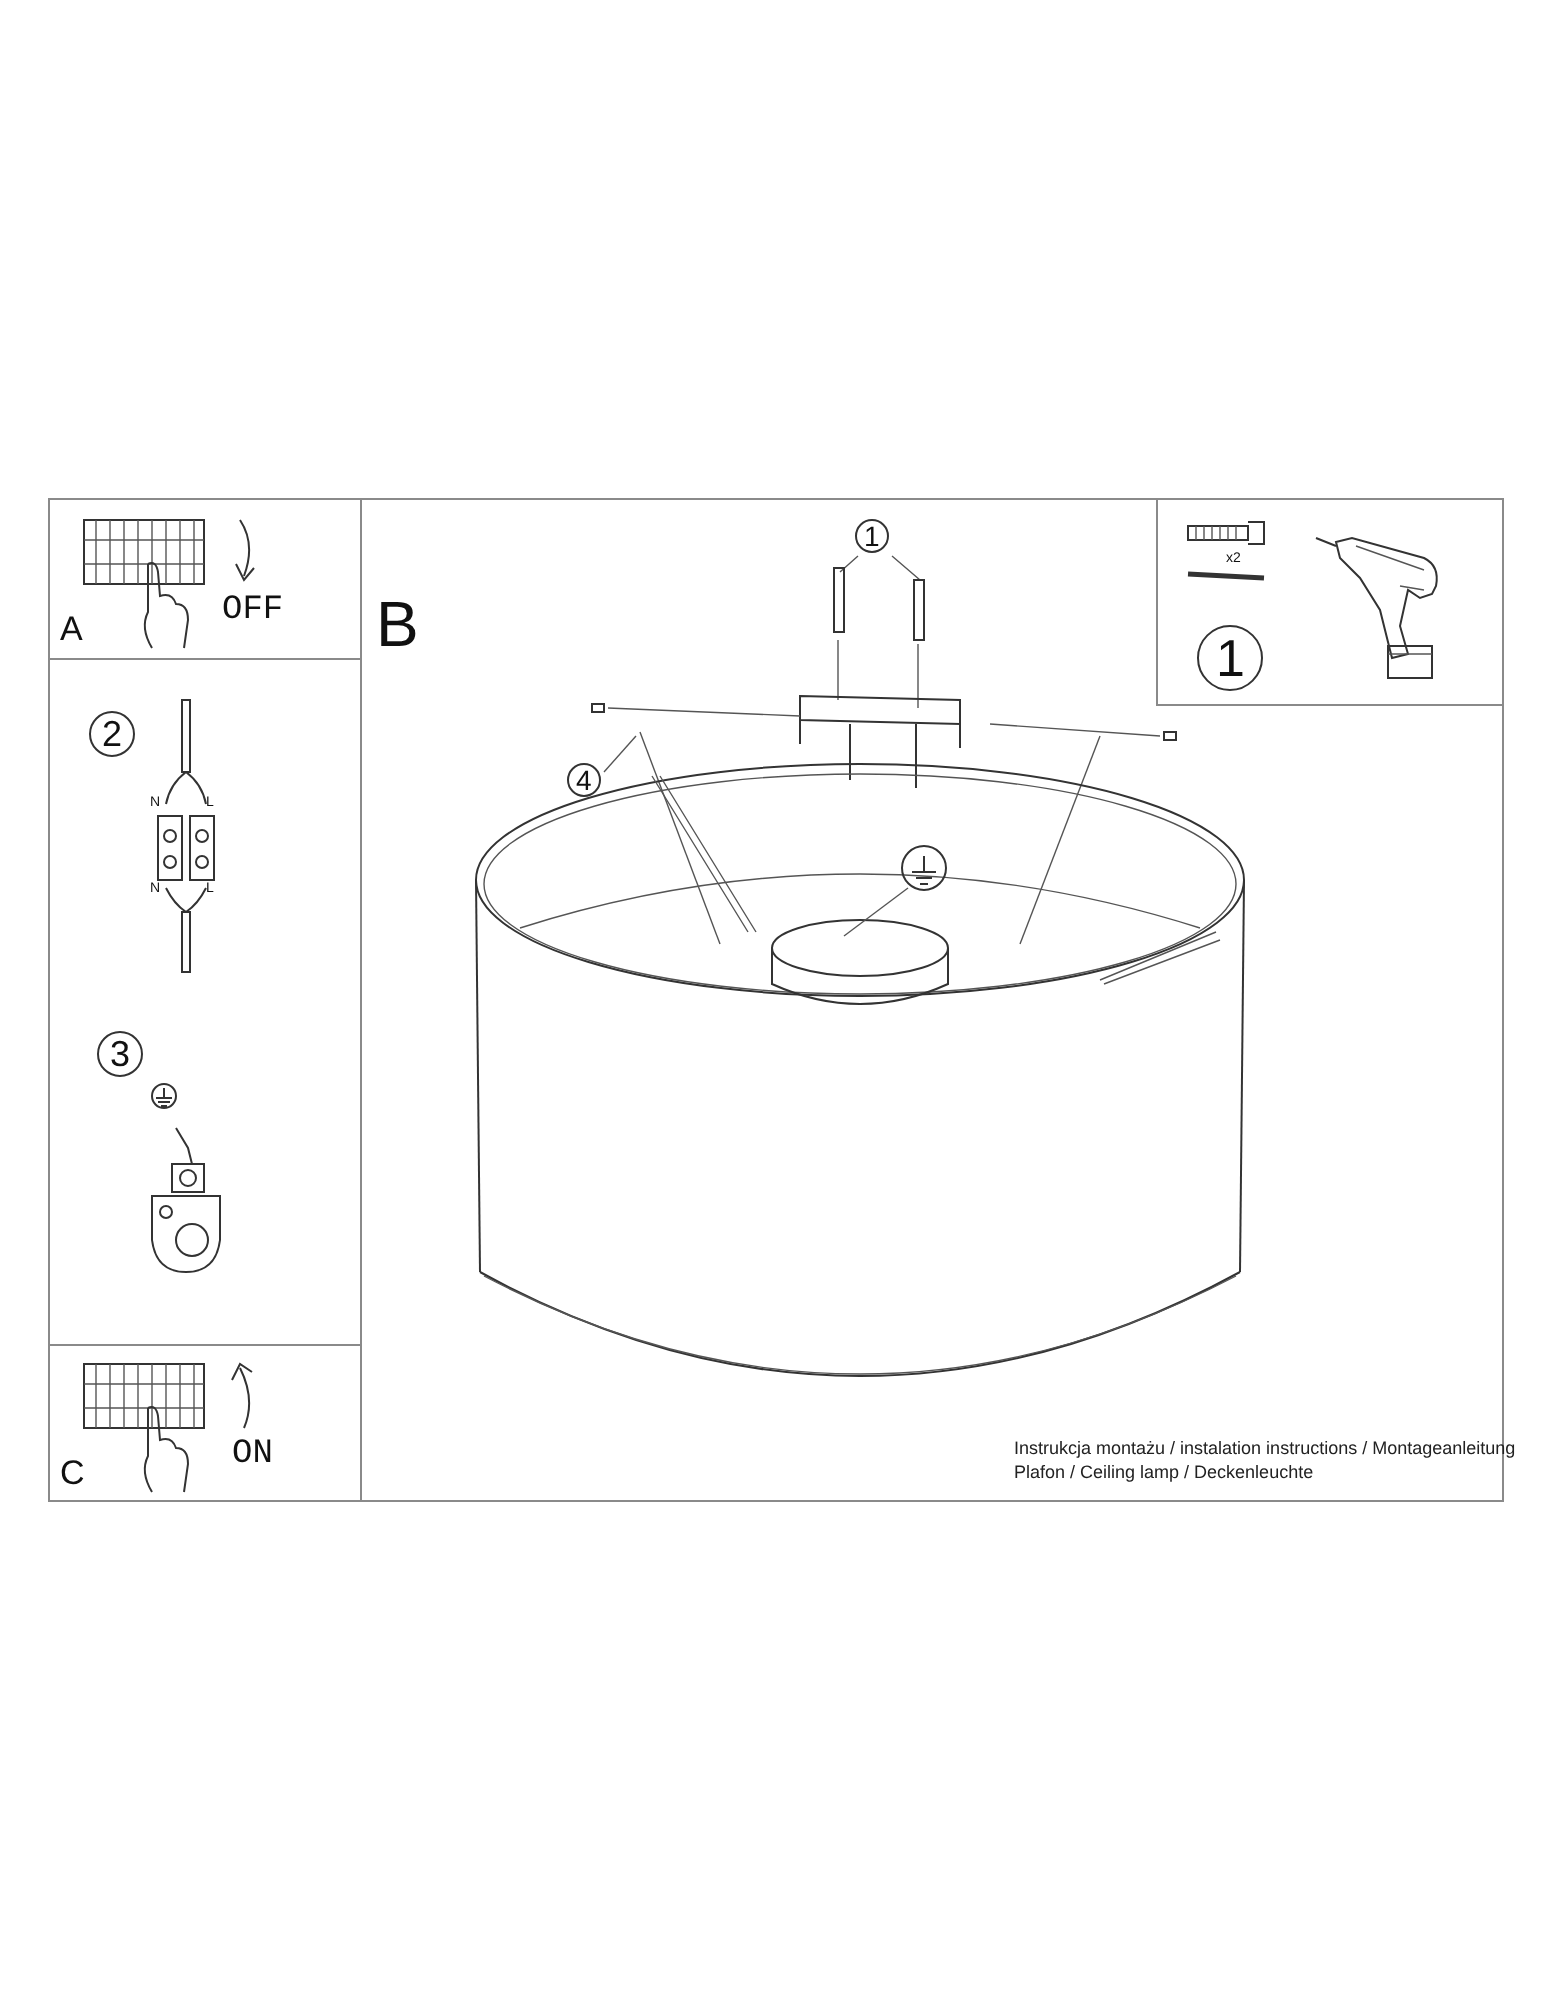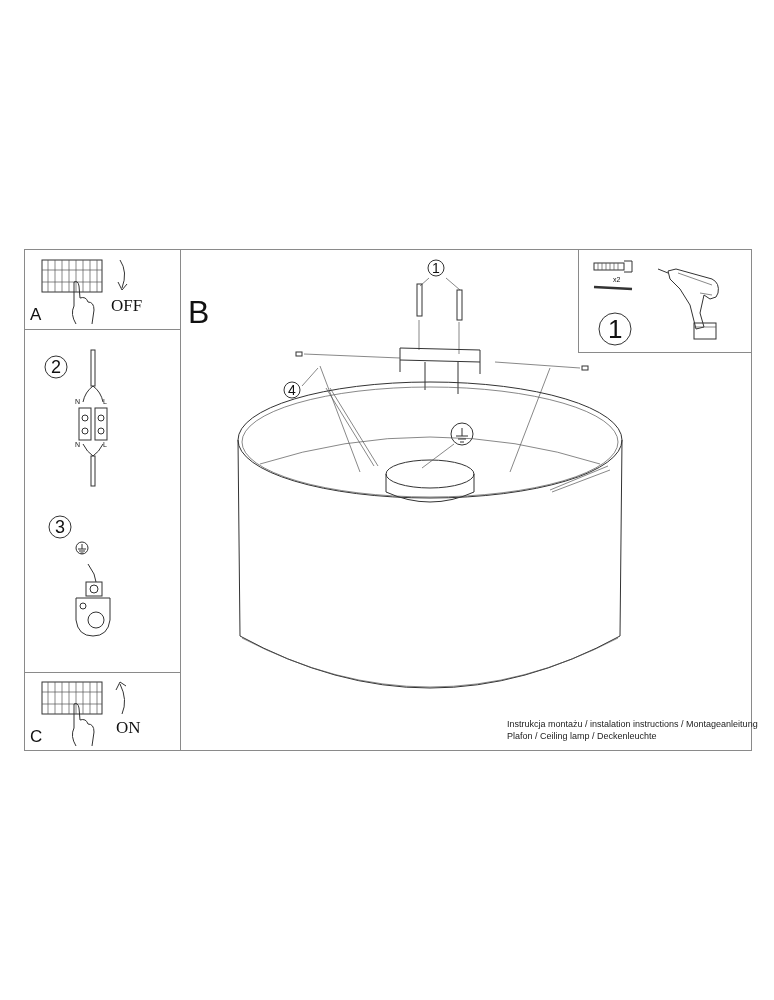--- a/index.html
+++ b/index.html
@@ -5,21 +5,21 @@
   html, body { margin: 0; padding: 0; background: #ffffff; }
   body { width: 774px; height: 1000px; position: relative; overflow: hidden; font-family: "Liberation Sans", sans-serif; color: #111; }
   .frame { position: absolute; left: 24px; top: 249px; width: 728px; height: 502px; border: 1px solid #8a8a8a; box-sizing: border-box; }
   .box { position: absolute; border: 1px solid #8a8a8a; box-sizing: border-box; background: #fff; }
   .box-a { left: 24px; top: 249px; width: 157px; height: 81px; }
   .box-c { left: 24px; top: 672px; width: 157px; height: 79px; }
   .box-tools { left: 578px; top: 249px; width: 174px; height: 104px; }
   .divider-left { position: absolute; left: 180px; top: 249px; width: 1px; height: 502px; background: #8a8a8a; }
   .letter { position: absolute; font-size: 17px; font-family: "Liberation Sans", sans-serif; }
   .big-letter { position: absolute; font-size: 32px; font-family: "Liberation Sans", sans-serif; }
-  .switch-label { position: absolute; font-size: 17px; font-family: Liberation Serif, serif; }
+  .switch-label { position: absolute; font-size: 17px; font-family: Liberation Mono, monospace; }
   .footer-text { position: absolute; left: 507px; top: 718px; font-size: 9px; line-height: 12px; color: #222; white-space: nowrap; }
   svg { position: absolute; overflow: visible; }
   .stroke { fill: none; stroke: #333; stroke-width: 1; }
   .stroke-thin { fill: none; stroke: #555; stroke-width: 0.7; }
 </style>
 </head>
 <body>
 
 <div class="frame"></div>
 <div class="divider-left"></div>

